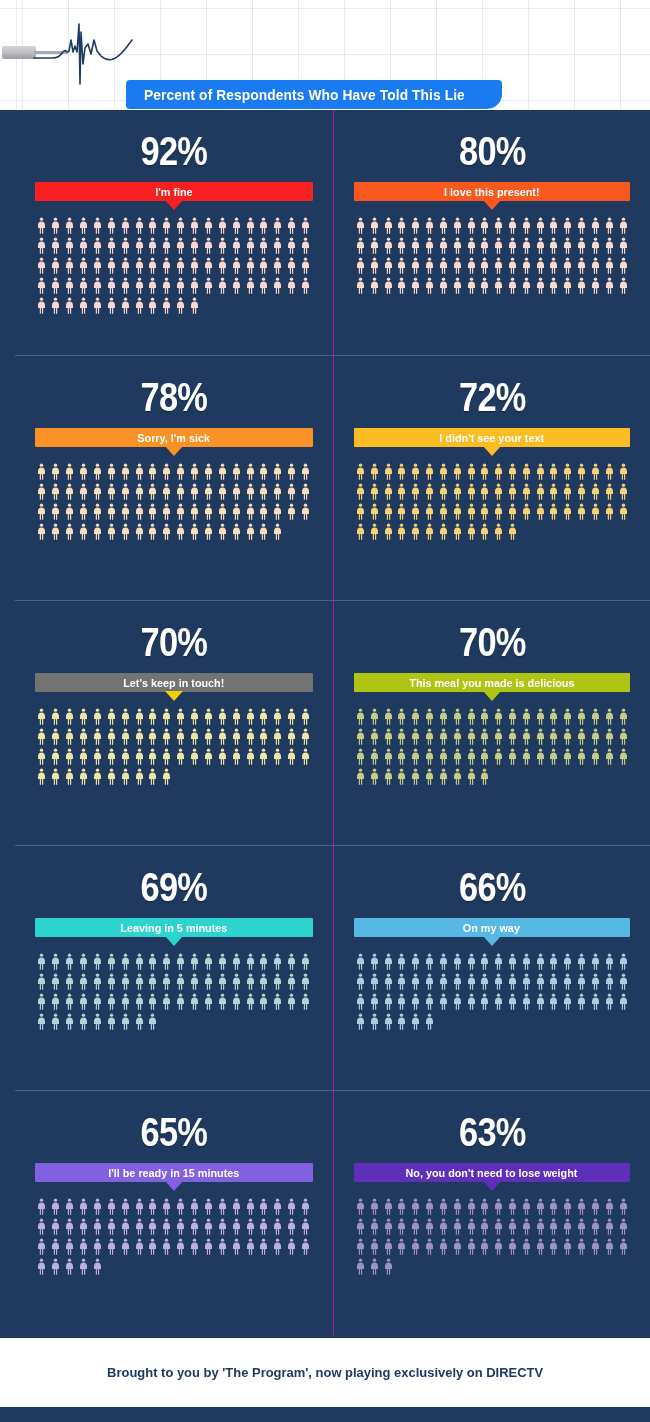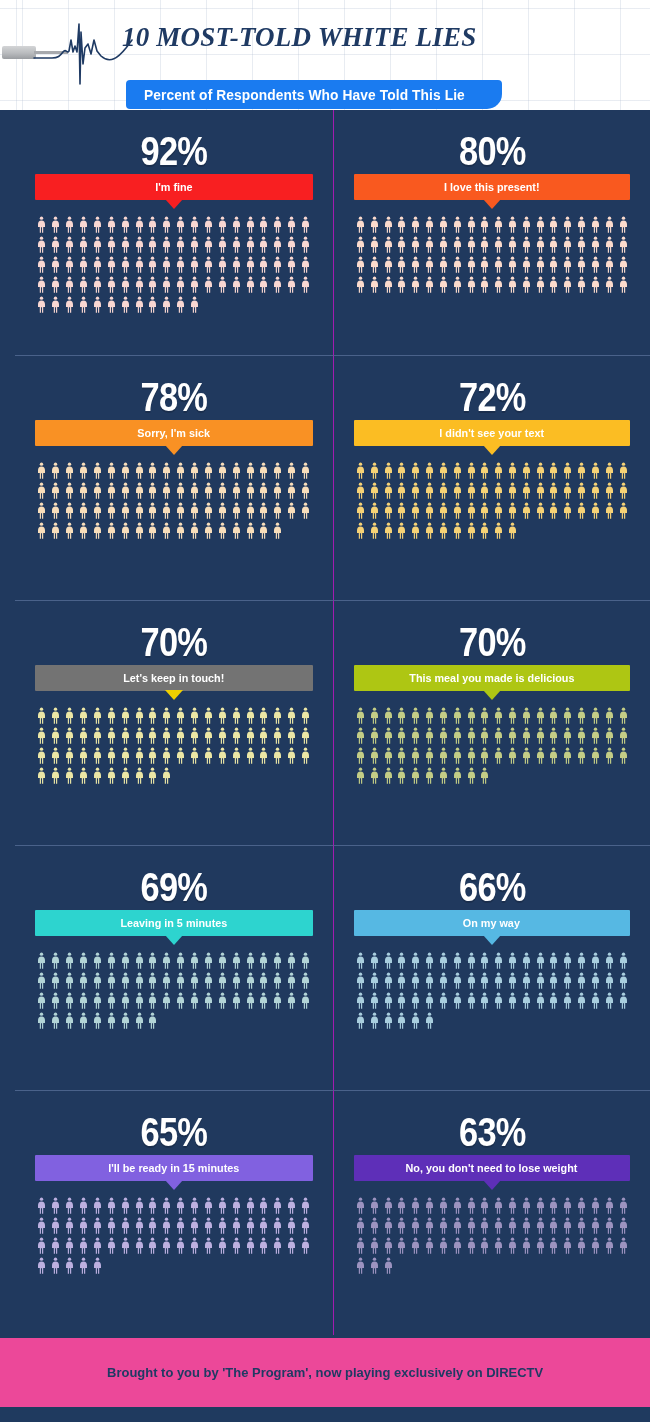--- a/index.html
+++ b/index.html
@@ -80,21 +80,22 @@
     font-family:"Liberation Sans", sans-serif;
     font-weight:bold;
     font-size:40px;
     letter-spacing:-1px;
     transform: scaleX(.86);
     line-height: 46px;
     text-shadow: 0 2px 0 rgba(0,0,0,.18);
   }
   .label-bar {
     position:relative;
-    height:26px;
+    margin-top:8px;
+    height:19px;
     display:flex; align-items:center; justify-content:center;
     border-radius:1px;
   }
   .label-bar span {
     color:#ffffff; font-size:11.5px; font-weight:bold;
     transform: scaleX(.94);
     white-space:nowrap;
   }
   .label-bar::after {
     content:"";
@@ -112,21 +113,21 @@
     grid-template-columns: repeat(20, 1fr);
     gap: 3px 0px;
     justify-items:center;
   }
   .fig { width:9px; height:17px; display:block; }
 
   
   .footer {
     position:relative;
     height: 72px;
-    background:#ec4899;
+    background:#ffffff;
     display:flex; align-items:center; justify-content:center;
     border-top: 3px solid #20395e;
   }
   .footer span {
     color:#1f3a63; font-size:13.5px; font-weight:bold;
     transform: scaleX(.96);
   }
 </style>
 </head>
 <body>
@@ -140,21 +141,20 @@
     <div class="sensor-wire"></div>
 
     <svg class="ekg" viewBox="0 0 300 72">
       <path d="M34,40 L52,40 C58,40 60,38 63,34 C66,30 67,36 69,33
                L71,22 L73,34 L75,28 L77,34
                L79,6 L80,66 L81,14 L83,46 L85,30
                L88,26 L91,36 L94,22 L97,33 L101,38
                C110,46 118,40 126,30 L132,22" fill="none" stroke="#1f3a63" stroke-width="1.6" stroke-linejoin="round" stroke-linecap="round"></path>
     </svg>
 
-    <div class="title">10 MOST-TOLD WHITE LIES</div>
     <div class="subtitle-pill">
       <span>Percent of Respondents Who Have Told This Lie</span>
     </div>
   </div>
 
   <div class="body-wrap">
     <div class="grid" id="grid">
         <div class="cell">
           <div class="pct">92%</div>
           <div class="label-bar" style="background: rgb(248, 31, 33); --barcolor: #f81f21;">

